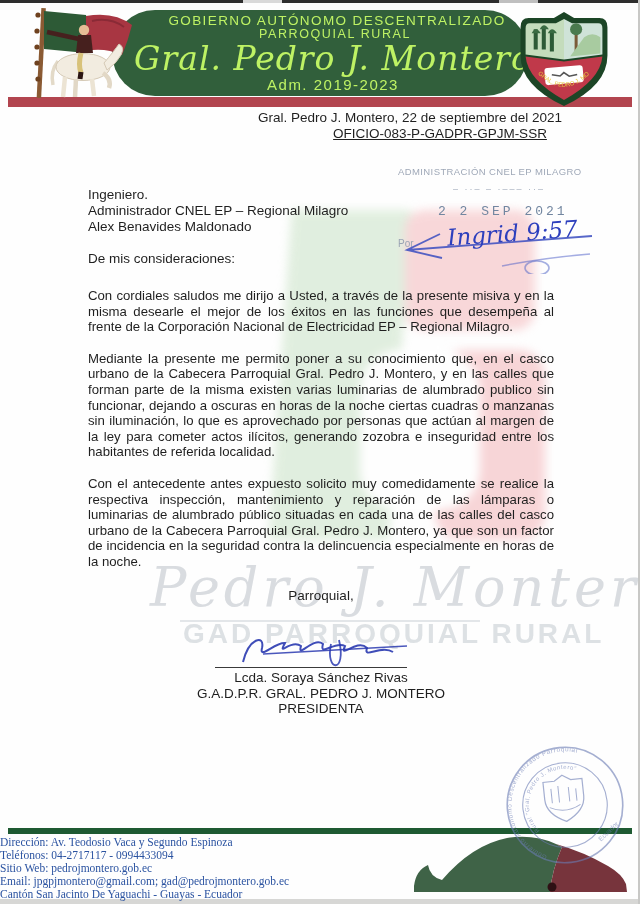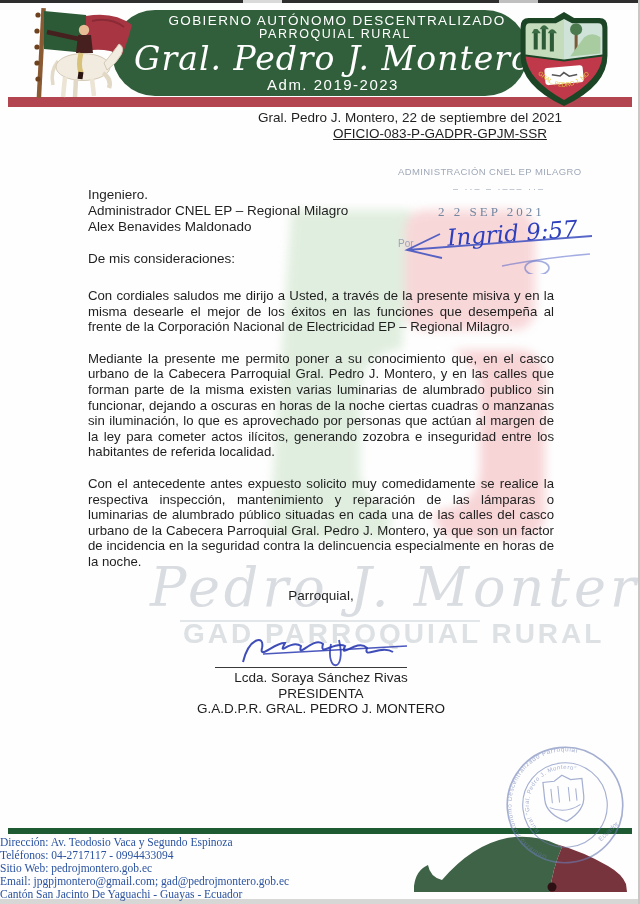--- a/index.html
+++ b/index.html
@@ -11,21 +11,21 @@
   }
   .scan-top{position:absolute;top:0;left:0;right:0;height:3px;background:linear-gradient(90deg,#2e2e2e 0 38%,#d9d9d9 38% 44%,#2e2e2e 44% 78%,#bfbfbf 78% 84%,#2e2e2e 84% 100%);}
   .scan-bottom{position:absolute;bottom:0;left:0;right:0;height:5px;background:#d7d7d5;}
   .scan-right{position:absolute;top:0;bottom:0;right:0;width:2px;background:#c8c8c6;}
 
   
   .banner{
     position:absolute; left:112px; top:10px; width:416px; height:86px;
     background:#315f3b; border-radius:44px; z-index:1;
     display:flex; flex-direction:column; align-items:center; justify-content:center;
-    color:#ffffff; text-align:center;
+    color:#bef264; text-align:center;
   }
   .banner .org1{font-size:13.5px; letter-spacing:1.4px; line-height:14px; padding-left:34px;}
   .banner .org2{font-size:12.5px; letter-spacing:1.6px; line-height:13px; padding-left:30px;}
   .banner .orgname{
     font-family:"DejaVu Serif","Liberation Serif",serif; font-style:italic;
     font-size:33px; line-height:36px; letter-spacing:1px; padding-left:26px; white-space:nowrap;
   }
   .banner .adm{font-size:15px; letter-spacing:1.5px; line-height:16px; padding-left:26px;}
   .rider{position:absolute; left:20px; top:3px; width:132px; height:100px; z-index:2;}
   .crest{position:absolute; left:512px; top:11px; width:104px; height:97px; z-index:2;}
@@ -33,21 +33,21 @@
 
   
   .dateblock{position:absolute; left:230px; top:110px; width:360px; text-align:center; font-size:13.5px; line-height:15.5px; z-index:2;}
   .dateblock .ref{transform:translateX(30px);text-decoration:underline;}
   .recipient{position:absolute; left:88px; top:167px; font-size:13.5px; line-height:16px; z-index:2;margin-top:20px;}
 
   
   .stamp{position:absolute; left:398px; top:166px; width:236px; z-index:2;}
   .stamp .s1{font-size:9.5px; color:#8e99ab; letter-spacing:.4px; opacity:.85; filter:blur(.3px); white-space:nowrap;}
   .stamp .s2{font-size:9px; color:#a7b0bf; letter-spacing:2px; margin:7px 0 0 55px; filter:blur(.5px);}
-  .stamp .sdate{font-size:13px; font-family:Liberation Serif, serif; color:#7286a0; letter-spacing:3px; margin:10px 0 0 40px; filter:blur(.4px);}
+  .stamp .sdate{font-size:13px; font-family:Liberation Mono, monospace; color:#7286a0; letter-spacing:3px; margin:10px 0 0 40px; filter:blur(.4px);}
   .stamp .por{position:absolute; left:0px; top:72px; font-size:10px; color:#9aa4b4;}
   .hand{
     position:absolute; left:50px; top:52px; width:190px; height:54px;
     font-family:"DejaVu Serif","Liberation Serif",serif; font-style:italic;
     color:#2d3fbd; font-size:23px; transform:rotate(-4deg); white-space:nowrap; z-index:3;
   }
   .hand-arrow{position:absolute; left:-46px; top:58px; width:250px; height:50px; z-index:2;}
 
   
   .salutation{position:absolute; left:88px; top:251px; font-size:13.5px; z-index:2;}
@@ -192,22 +192,22 @@
   <div class="closing">Parroquial,</div>
 
   <svg class="sig-ink" viewBox="0 0 180 48">
     <path d="M8 34 C14 10 30 6 27 20 C24 32 40 14 50 15 C42 30 56 10 66 18 C62 32 78 8 88 16 C84 30 100 12 110 18 C104 32 122 10 132 20 C128 32 146 16 158 24" stroke="#2a3ab0" stroke-width="2" fill="none" opacity=".9"></path>
     <path d="M28 26 L172 18" stroke="#2a3ab0" stroke-width="1.6" fill="none" opacity=".85"></path>
     <path d="M96 16 C90 44 112 46 104 12" stroke="#2a3ab0" stroke-width="1.8" fill="none" opacity=".85"></path>
   </svg>
   <div class="sig-line"></div>
   <div class="signer">
     <div>Lcda. Soraya Sánchez Rivas</div>
+    <div>G.A.D.P.R. GRAL. PEDRO J. MONTERO</div>
     <div>PRESIDENTA</div>
-    <div>G.A.D.P.R. GRAL. PEDRO J. MONTERO</div>
   </div>
 
   <div class="footer-line"></div>
   <div class="footer-text">
     <div>Dirección: Av. Teodosio Vaca y Segundo Espinoza</div>
     <div>Teléfonos: 04-2717117 - 0994433094</div>
     <div>Sitio Web: pedrojmontero.gob.ec</div>
     <div>Email: jpgpjmontero@gmail.com; gad@pedrojmontero.gob.ec</div>
     <div>Cantón San Jacinto De Yaguachi - Guayas - Ecuador</div>
   </div>

